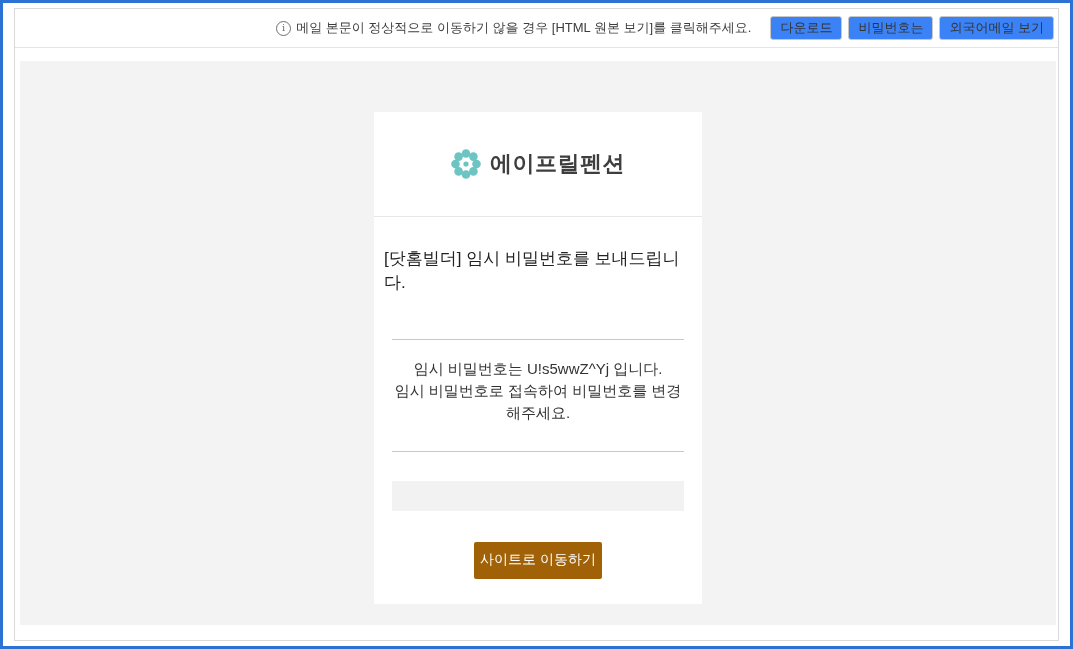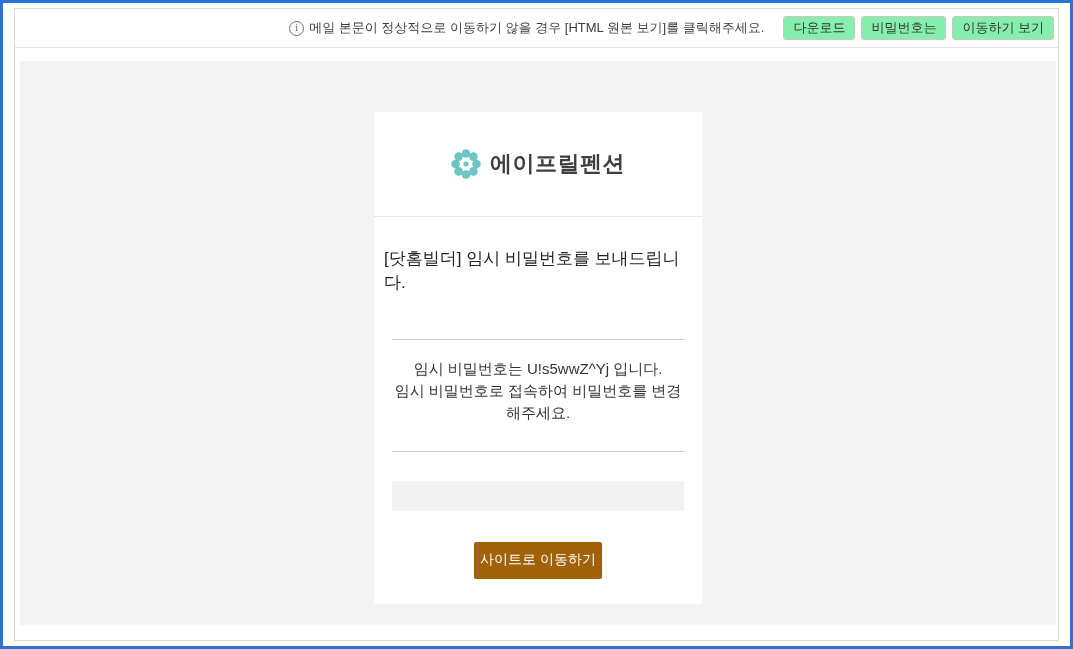--- a/index.html
+++ b/index.html
@@ -45,21 +45,21 @@
     width:13px;height:13px;
     border:1px solid #6f6f6f;
     border-radius:50%;
     font-size:10px;
     line-height:1;
     color:#6f6f6f;
     font-family:"DejaVu Serif",serif;
     flex:0 0 auto;
   }
   .tb-btn{
-    background:#86efac;
+    background:#3b82f6;
     border:1px solid #c8c8c8;
     border-radius:3px;
     font-size:13px;
     color:#333;
     padding:3px 9px 4px;
     margin-left:6px;
     font-family:inherit;
     cursor:pointer;
     line-height:1.2;
   }
@@ -142,21 +142,21 @@
 
 <div class="frame">
 
   <div class="toolbar">
     <span class="notice">
       <span class="info-icon">i</span>
       <span>메일 본문이 정상적으로 이동하기 않을 경우 [HTML 원본 보기]를 클릭해주세요.</span>
     </span>
     <button class="tb-btn">다운로드</button>
     <button class="tb-btn">비밀번호는</button>
-    <button class="tb-btn">이동하기 보기</button>
+    <button class="tb-btn">외국어메일 보기</button>
   </div>
 
   <div class="content">
     <div class="gray-area">
 
       <div class="mail-card">
 
         <div class="brand">
           <svg class="flower" width="30" height="30" viewBox="0 0 30 30" aria-hidden="true">
             <g fill="#6cc4c3">

